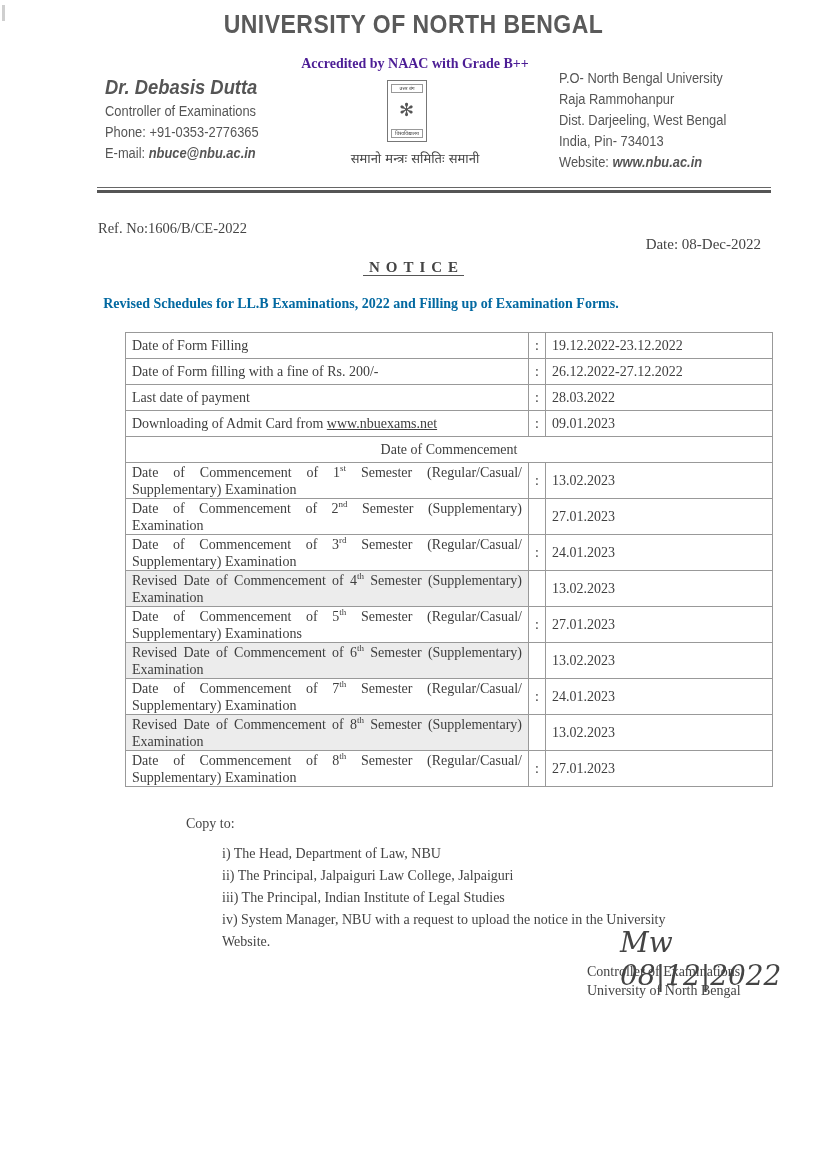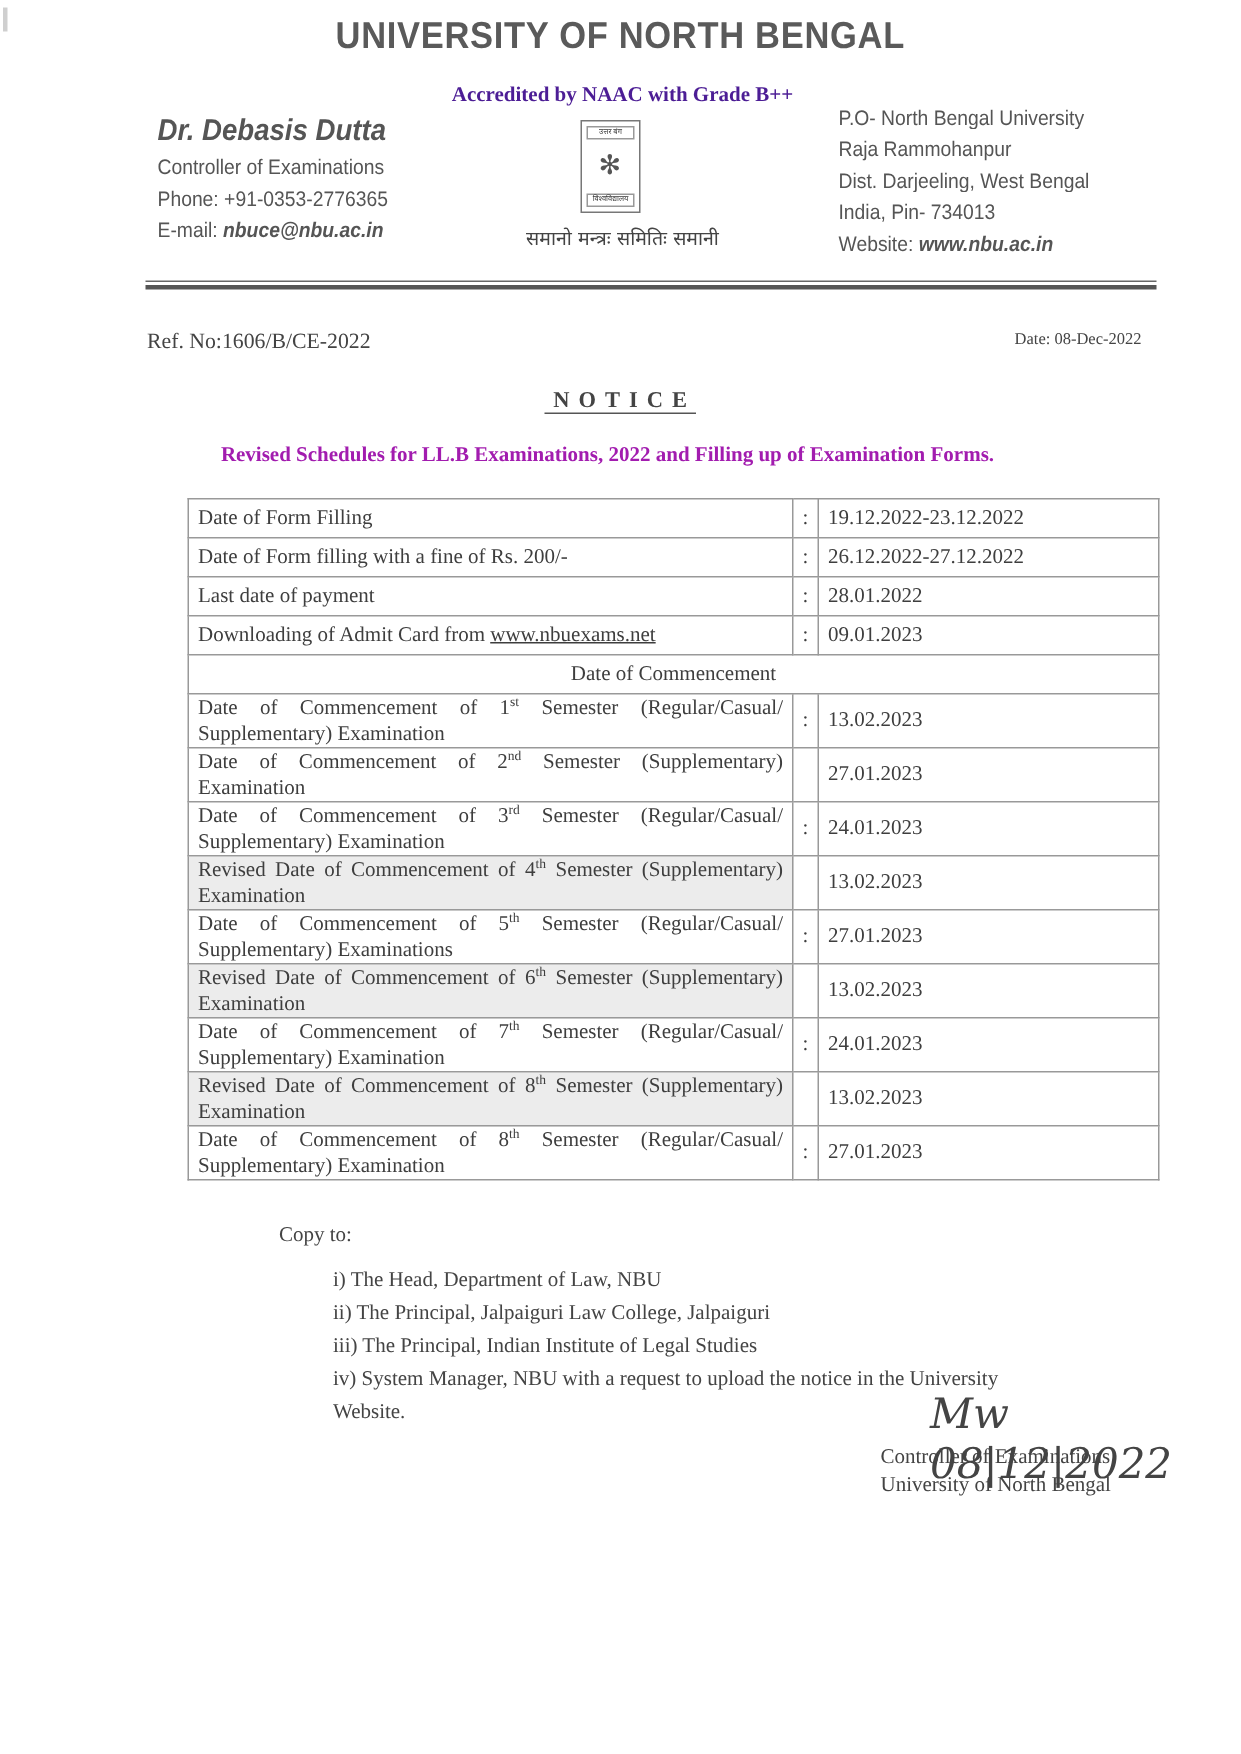--- a/index.html
+++ b/index.html
@@ -13,24 +13,24 @@
   .accred { left:300px; width:230px; top:56px; text-align:center; font-size:14px; font-weight:bold; color:#4c1d95; }
   .emblem { left:387px; top:80px; width:40px; height:62px; border:1.5px solid #777; box-sizing:border-box; }
   .emblem .top { position:absolute; left:3px; right:3px; top:3px; height:7px; border:1px solid #999; font-size:5px; text-align:center; line-height:7px; }
   .emblem .bot { position:absolute; left:3px; right:3px; bottom:3px; height:7px; border:1px solid #999; font-size:5px; text-align:center; line-height:7px; }
   .emblem .mid { position:absolute; left:11px; top:20px; font-size:18px; line-height:18px; color:#555; }
   .motto { left:300px; width:230px; top:149px; text-align:center; font-size:13px; color:#444; font-family:"DejaVu Sans", sans-serif; }
   .right-block { left:559px; top:68px; font-family:"Liberation Sans", sans-serif; color:#555; }
   .rule1 { left:97px; width:674px; top:187px; height:1px; background:#666; }
   .rule2 { left:97px; width:674px; top:190px; height:3px; background:#555; }
   .ref { left:98px; top:220px; font-size:14.5px; color:#444; }
-  .date { right:66px; top:220px; font-size:11px; color:#444; }
+  .date { right:66px; top:236px; font-size:15px; color:#444; }
   .notice { left:0; width:827px; top:259px; text-align:center; font-size:15px; font-weight:bold; letter-spacing:6px; color:#444; }
   .notice span { border-bottom:1.5px solid #555; padding-left:6px; }
-  .subtitle { left:0; width:722px; top:296px; text-align:center; font-size:14px; font-weight:bold; color:#a21caf;padding-left:44px; }
+  .subtitle { left:0; width:722px; top:296px; text-align:center; font-size:14px; font-weight:bold; color:#0369a1; }
   table.sched { position:absolute; left:125px; top:332px; width:648px; border-collapse:collapse; font-size:14px; color:#3e3e3e; }
   table.sched td { border:1px solid #999; padding:0 6px; vertical-align:middle; }
   table.sched td.lbl { width:390px; height:25px; }
   table.sched td.sep { width:16px; text-align:center; padding:0; }
   table.sched td.val { text-align:left; }
   table.sched tr.two td.lbl { height:35px; line-height:17px; text-align:justify; text-align-last:left; padding-top:0; padding-bottom:0; }
   table.sched tr.hl td.lbl { background:linear-gradient(#ececec,#ececec); }
   table.sched td.full { text-align:center; height:25px; }
   .sup { font-size:9px; vertical-align:super; line-height:0; }
   .copy-to { left:186px; top:816px; font-size:14px; color:#444; }
@@ -88,21 +88,21 @@
       <td class="val">19.12.2022-23.12.2022</td>
     </tr>
     <tr>
       <td class="lbl">Date of Form filling with a fine of Rs. 200/-</td>
       <td class="sep">:</td>
       <td class="val">26.12.2022-27.12.2022</td>
     </tr>
     <tr>
       <td class="lbl">Last date of payment</td>
       <td class="sep">:</td>
-      <td class="val">28.01.2022</td>
+      <td class="val">28.03.2022</td>
     </tr>
     <tr>
       <td class="lbl"><span>Downloading of Admit Card from </span><span style="text-decoration:underline">www.nbuexams.net</span></td>
       <td class="sep">:</td>
       <td class="val">09.01.2023</td>
     </tr>
     <tr>
       <td class="full" colspan="3">Date of Commencement</td>
     </tr>
   <tr class="two">

